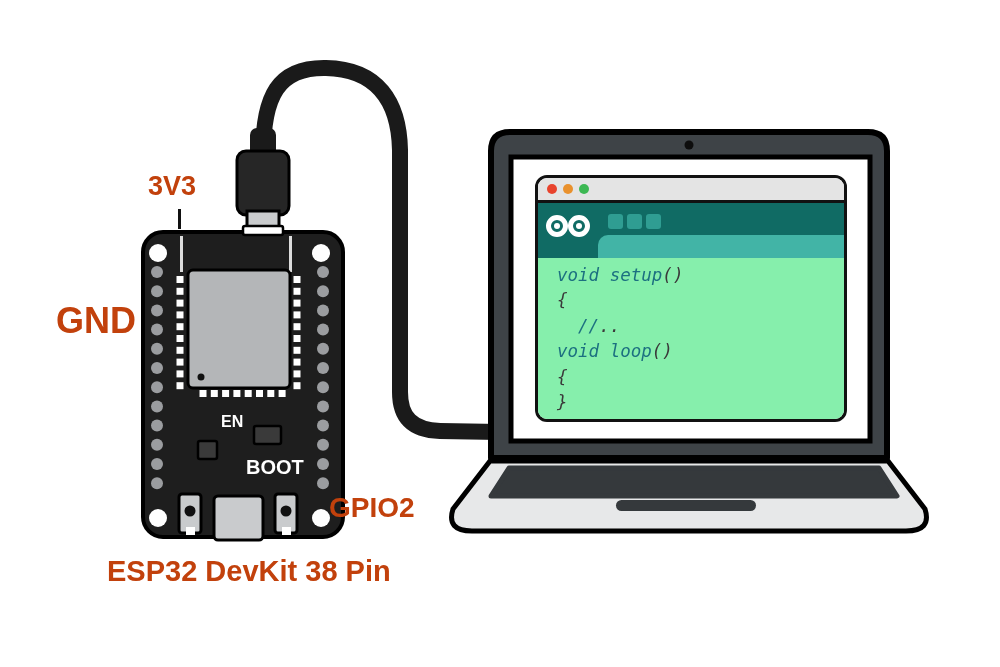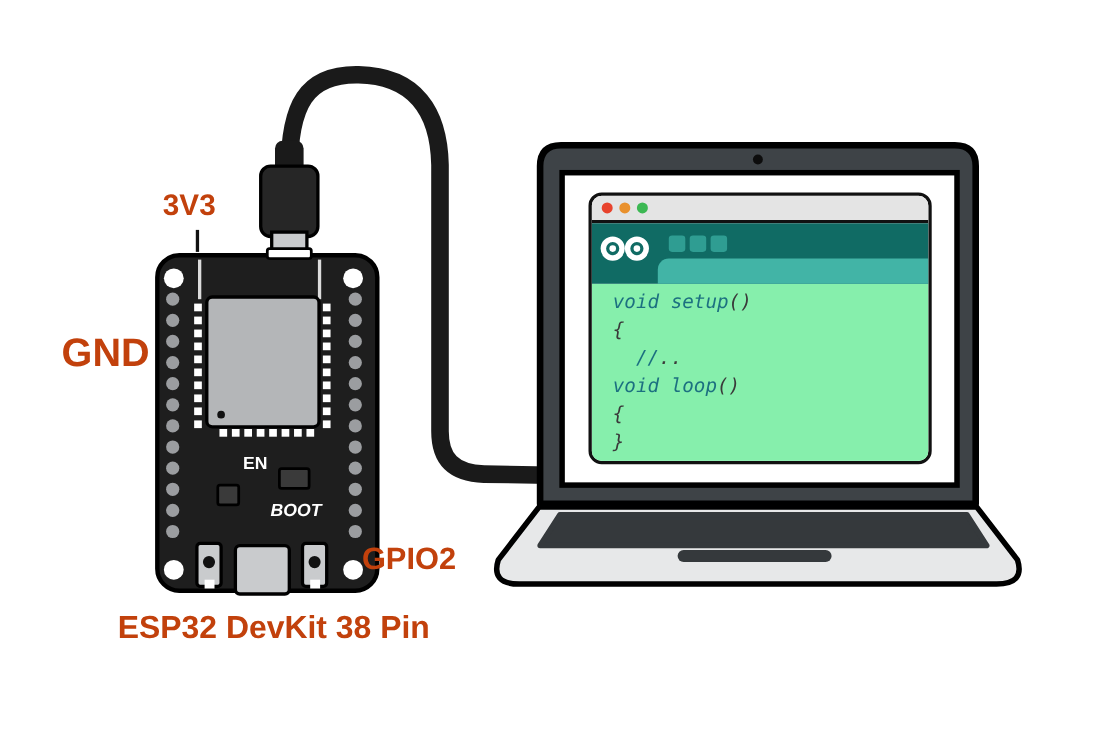--- a/index.html
+++ b/index.html
@@ -7,21 +7,21 @@
          font-family:"Liberation Sans",sans-serif;}
   #art{position:absolute;left:0;top:0;}
 
   
   .lbl{position:absolute;color:#c2410c;font-weight:bold;line-height:1.05;white-space:nowrap;}
   .lbl-3v3{left:148px;top:172px;font-size:27px;}
   .lbl-gnd{left:56px;top:302px;font-size:36px;}
   .lbl-gpio2{left:329px;top:493px;font-size:28px;}
   .lbl-caption{left:107px;top:556px;font-size:29px;text-align:right;}
   .lbl-en{left:196px;top:414px;font-size:16px;color:#fff;margin-left:25px;}
-  .lbl-boot{left:246px;top:457px;font-size:16px;color:#fff;font-style:italic;}
+  .lbl-boot{left:246px;top:457px;font-size:20px;color:#fff;}
 
   
   .ide{position:absolute;left:535px;top:175px;width:312px;height:247px;
        background:#fff;border:3px solid #111;border-radius:12px;overflow:hidden;
        display:flex;flex-direction:column;box-sizing:border-box;}
   .titlebar{height:22px;flex:0 0 22px;background:var(--titlebar,#e4e4e4);
        border-bottom:3px solid #111;display:flex;align-items:center;padding-left:9px;gap:6px;}
   .dot{width:10px;height:10px;border-radius:50%;display:inline-block;}
   .ideheader{height:55px;flex:0 0 55px;background:var(--header,#106b64);position:relative;}
   .ring{position:absolute;top:12px;width:12px;height:12px;border:5px solid #fff;

